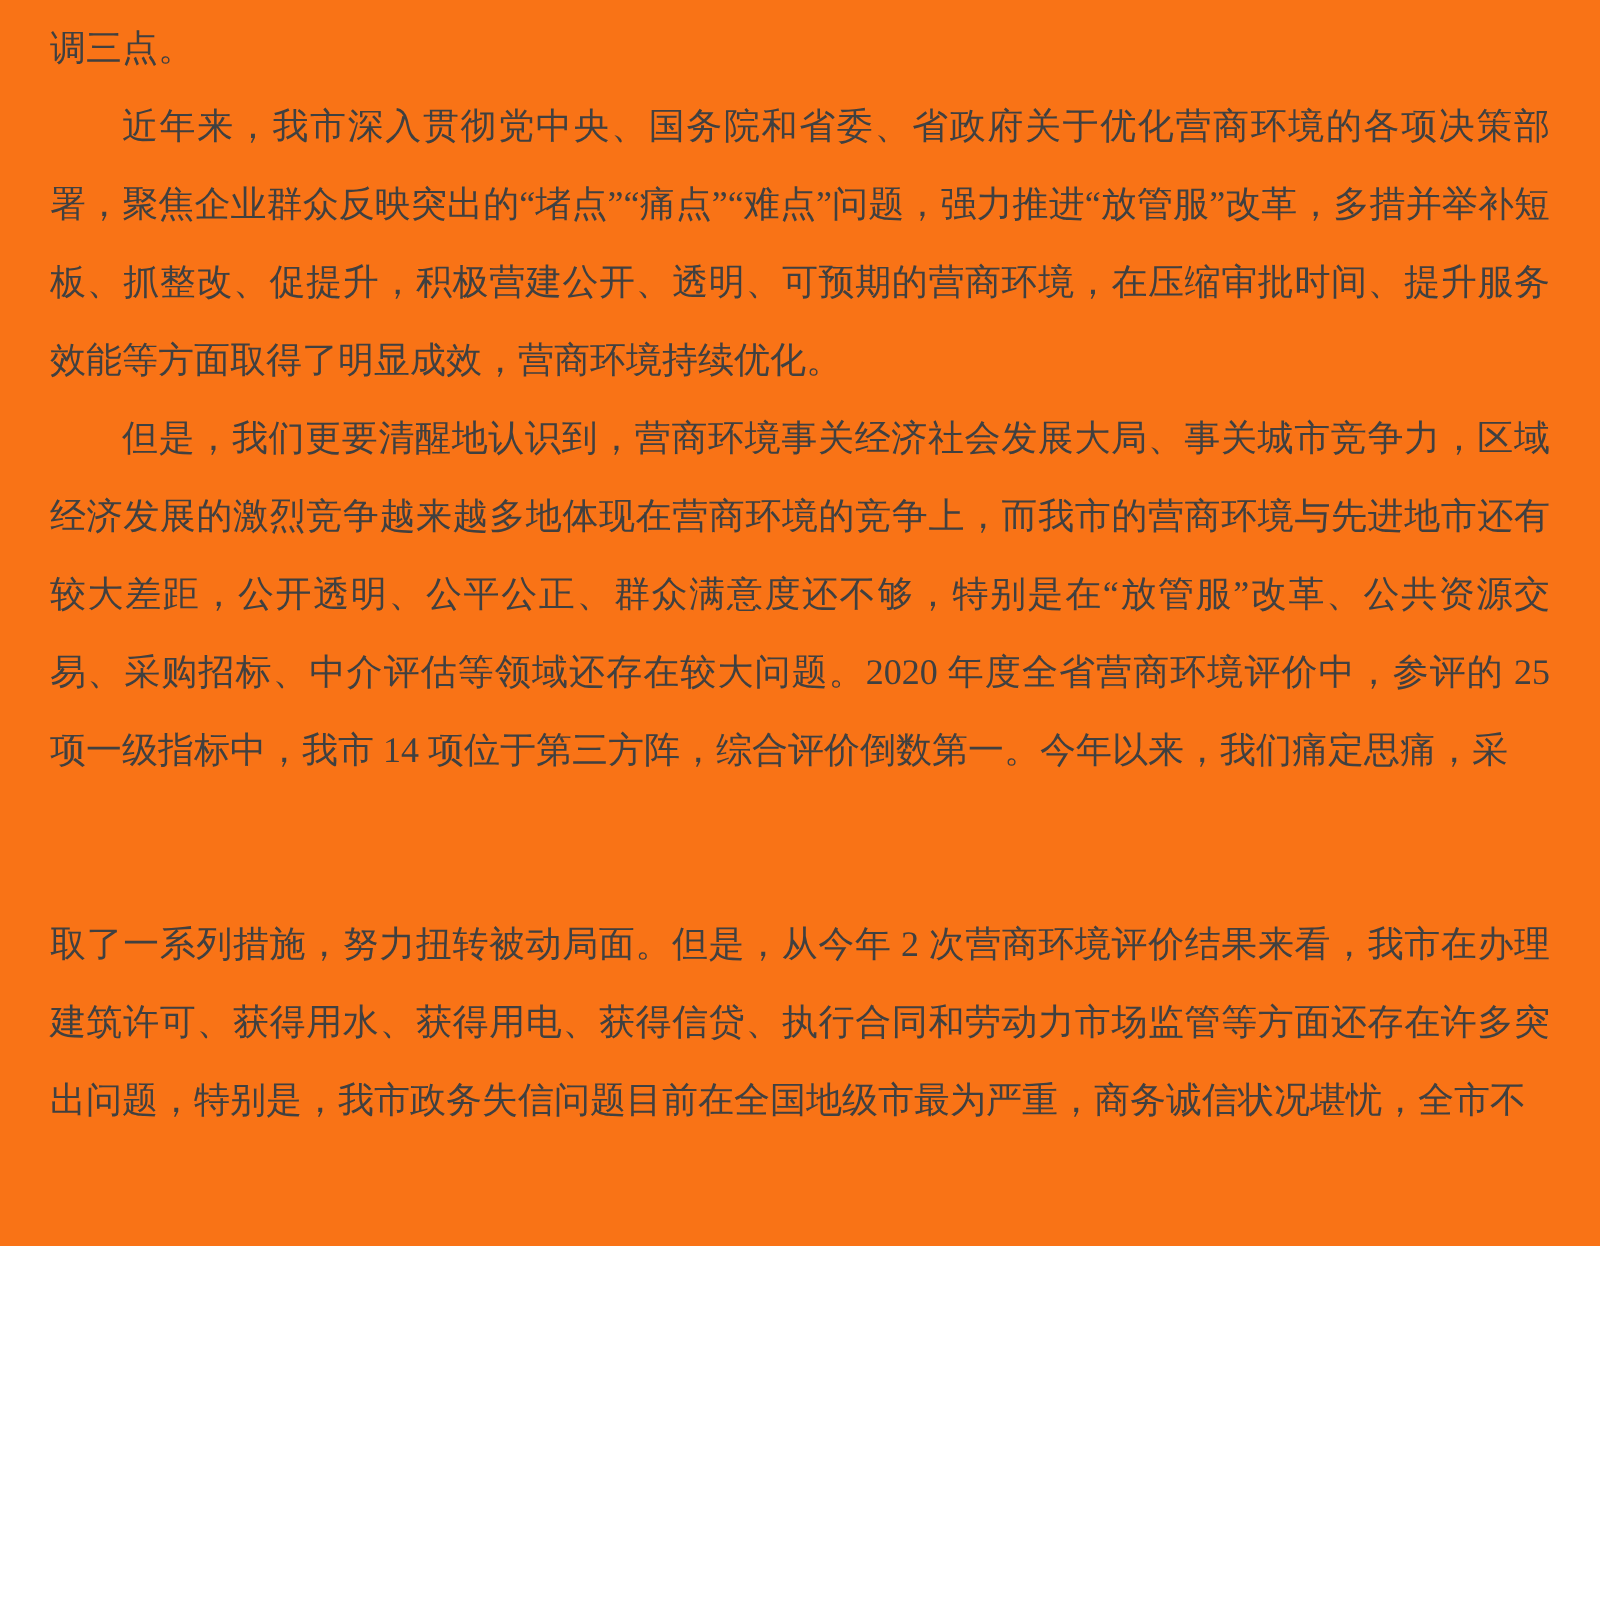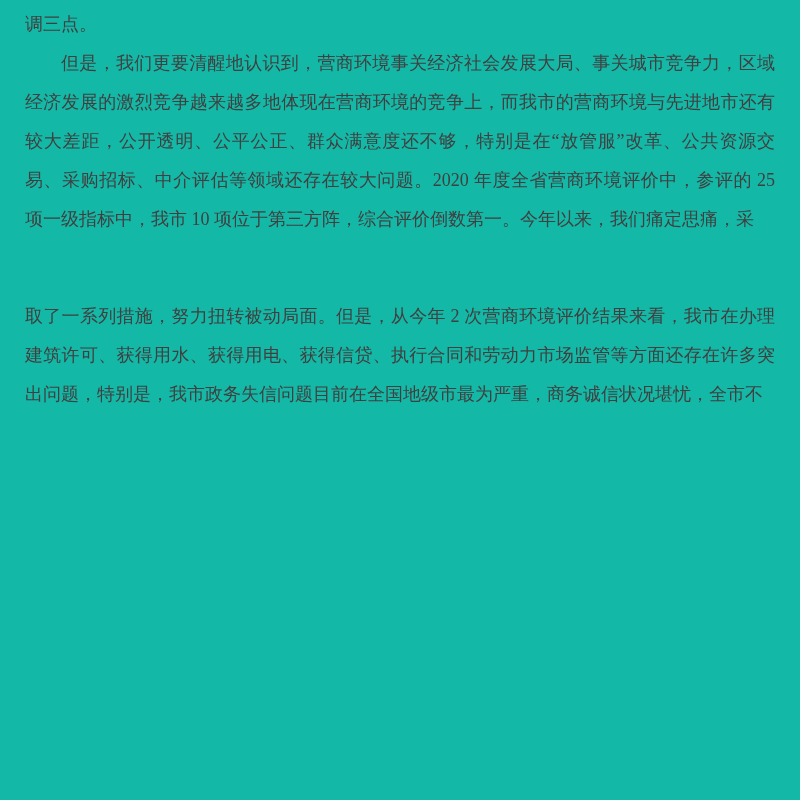--- a/index.html
+++ b/index.html
@@ -3,22 +3,22 @@
 <meta charset="utf-8">
 <style>
   html, body {
     margin: 0;
     padding: 0;
     background: #ffffff;
   }
   .page {
     position: relative;
     width: 800px;
-    height: 800px;
-    background: #14b8a6;
+    height: 623px;
+    background: #f97316;
     overflow: hidden;
     box-sizing: border-box;
   }
   .doc {
     box-sizing: border-box;
     width: 100%;
     height: 100%;
     padding: 5px 25px 0 25px;
     font-family: "Liberation Serif", "DejaVu Serif", serif;
     font-size: 18px;
@@ -41,17 +41,18 @@
   .page-gap {
     height: 58px;
   }
 </style>
 </head>
 <body>
 
 <div class="page">
   <div class="doc">
     <p class="tail">调三点。</p>
-    <p class="body-para">但是，我们更要清醒地认识到，营商环境事关经济社会发展大局、事关城市竞争力，区域经济发展的激烈竞争越来越多地体现在营商环境的竞争上，而我市的营商环境与先进地市还有较大差距，公开透明、公平公正、群众满意度还不够，特别是在“放管服”改革、公共资源交易、采购招标、中介评估等领域还存在较大问题。2020 年度全省营商环境评价中，参评的 25 项一级指标中，我市 10 项位于第三方阵，综合评价倒数第一。今年以来，我们痛定思痛，采</p>
+    <p class="body-para">近年来，我市深入贯彻党中央、国务院和省委、省政府关于优化营商环境的各项决策部署，聚焦企业群众反映突出的“堵点”“痛点”“难点”问题，强力推进“放管服”改革，多措并举补短板、抓整改、促提升，积极营建公开、透明、可预期的营商环境，在压缩审批时间、提升服务效能等方面取得了明显成效，营商环境持续优化。</p>
+    <p class="body-para">但是，我们更要清醒地认识到，营商环境事关经济社会发展大局、事关城市竞争力，区域经济发展的激烈竞争越来越多地体现在营商环境的竞争上，而我市的营商环境与先进地市还有较大差距，公开透明、公平公正、群众满意度还不够，特别是在“放管服”改革、公共资源交易、采购招标、中介评估等领域还存在较大问题。2020 年度全省营商环境评价中，参评的 25 项一级指标中，我市 14 项位于第三方阵，综合评价倒数第一。今年以来，我们痛定思痛，采</p>
     <div class="page-gap"></div>
     <p class="continuation">取了一系列措施，努力扭转被动局面。但是，从今年 2 次营商环境评价结果来看，我市在办理建筑许可、获得用水、获得用电、获得信贷、执行合同和劳动力市场监管等方面还存在许多突出问题，特别是，我市政务失信问题目前在全国地级市最为严重，商务诚信状况堪忧，全市不</p>
   </div>
 </div>
 
 </body></html>

